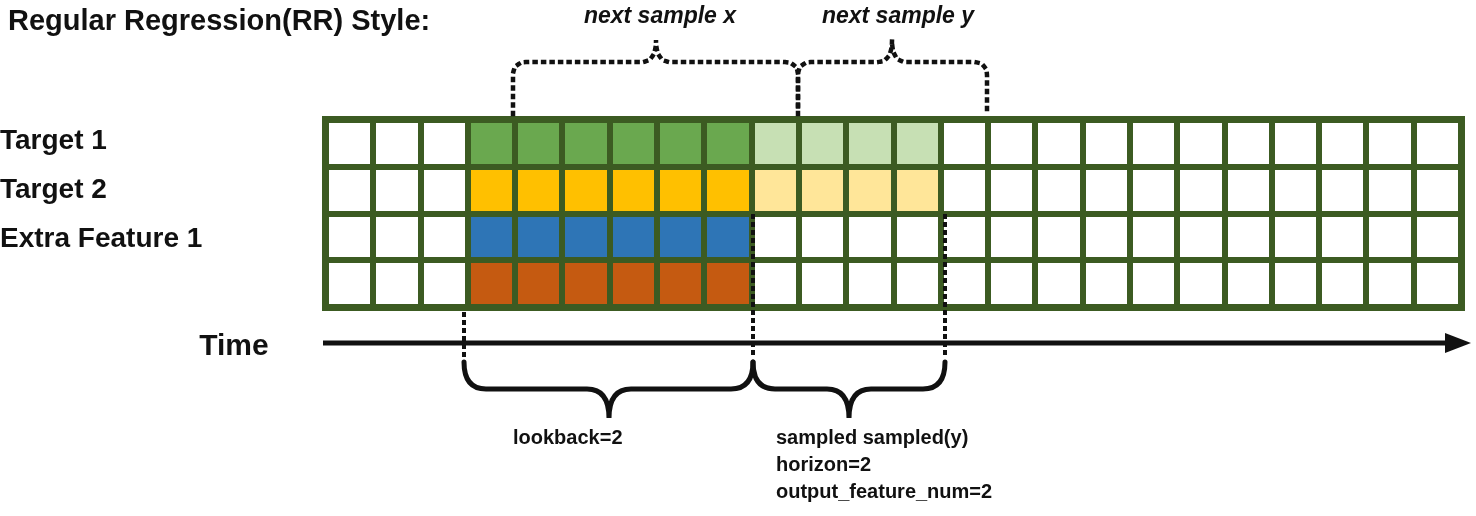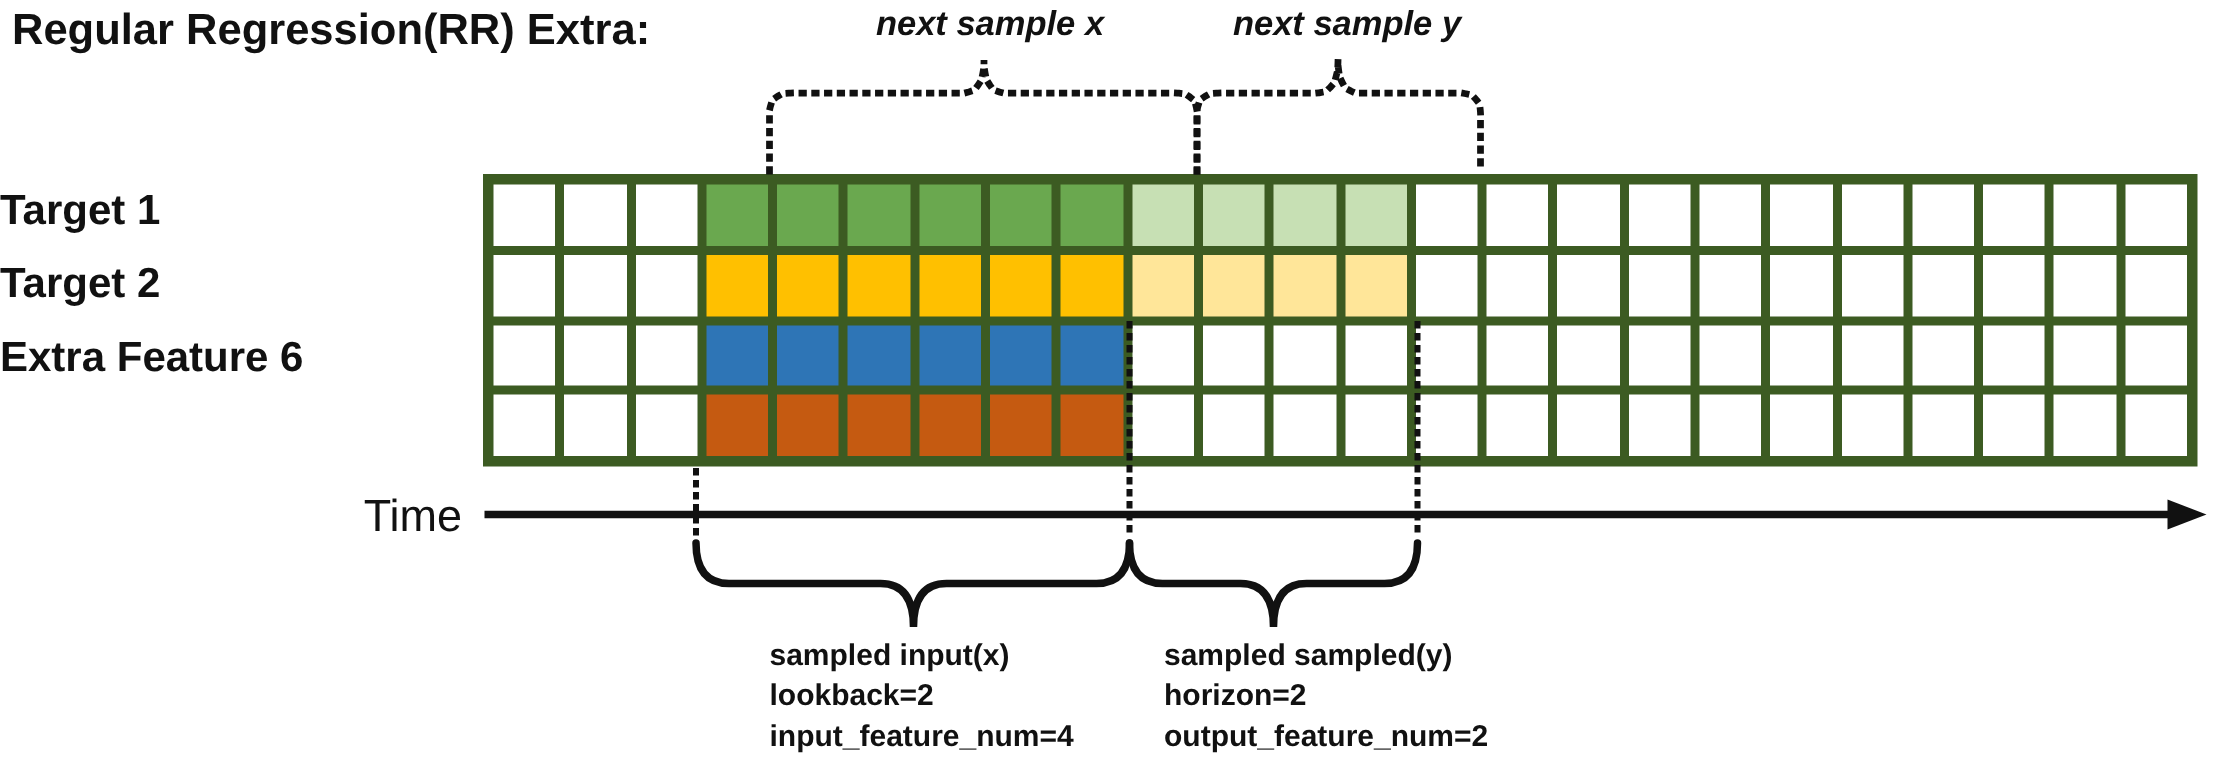--- a/index.html
+++ b/index.html
@@ -20,44 +20,44 @@
   .row-label {
     position:absolute; left:0; width:312px; text-align:left;
     font-size:28px; font-weight:700; line-height:34px;
   }
   .grid {
     position:absolute; left:322px; top:116px; width:1143px; height:195px;
     display:grid; grid-template-columns:repeat(24,1fr); grid-template-rows:repeat(4,1fr);
     gap:6px; padding:7px; box-sizing:border-box;
   }
   .time-label {
-    position:absolute; left:160px; top:328px; width:148px; text-align:right;
-    font-size:30px; font-weight:400;
+    position:absolute; left:160px; top:328px; width:148px; text-align:center;
+    font-size:30px; font-weight:700;
   }
   .overlay { position:absolute; left:0; top:0; width:1476px; height:516px; pointer-events:none; }
   .note {
     position:absolute; top:424px; font-size:20px; font-weight:600; line-height:27px;
   }
   .note.input  { left:513px; }
   .note.output { left:776px; }
   .note div { white-space:nowrap; }
 </style>
 </head>
 <body>
 
 <div class="canvas">
 
-  <div class="title">Regular Regression(RR) Extra:</div>
+  <div class="title">Regular Regression(RR) Style:</div>
 
   <div class="sample-label x">next sample x</div>
   <div class="sample-label y">next sample y</div>
 
   <div class="row-label" style="top:123px;">Target 1</div>
   <div class="row-label" style="top:172px;">Target 2</div>
-  <div class="row-label" style="top:221px;">Extra Feature 6</div>
+  <div class="row-label" style="top:221px;">Extra Feature 1</div>
 
   <div class="grid" style="background: rgb(60, 91, 34);">
       <div style="background: rgb(255, 255, 255);"></div>
       <div style="background: rgb(255, 255, 255);"></div>
       <div style="background: rgb(255, 255, 255);"></div>
       <div style="background: rgb(106, 168, 79);"></div>
       <div style="background: rgb(106, 168, 79);"></div>
       <div style="background: rgb(106, 168, 79);"></div>
       <div style="background: rgb(106, 168, 79);"></div>
       <div style="background: rgb(106, 168, 79);"></div>
@@ -165,23 +165,21 @@
 
     <line x1="323" y1="343" x2="1446" y2="343" stroke="#111" stroke-width="5"></line>
     <polygon points="1445,333 1471,343 1445,353" fill="#111"></polygon>
 
     <path d="M 464 362 Q 464 389 486 389 L 587 389 Q 609 389 609 418 Q 609 389 631 389 L 731 389 Q 753 389 753 362" fill="none" stroke="#111" stroke-width="5" stroke-linecap="round"></path>
 
     <path d="M 753 362 Q 753 389 775 389 L 827 389 Q 849 389 849 418 Q 849 389 871 389 L 923 389 Q 945 389 945 362" fill="none" stroke="#111" stroke-width="5" stroke-linecap="round"></path>
   </svg>
 
   <div class="note input">
-    <div>sampled input(x)</div>
     <div>lookback=2</div>
-    <div>input_feature_num=4</div>
   </div>
   <div class="note output">
     <div>sampled sampled(y)</div>
     <div>horizon=2</div>
     <div>output_feature_num=2</div>
   </div>
 
 </div>
 
 </body></html>

